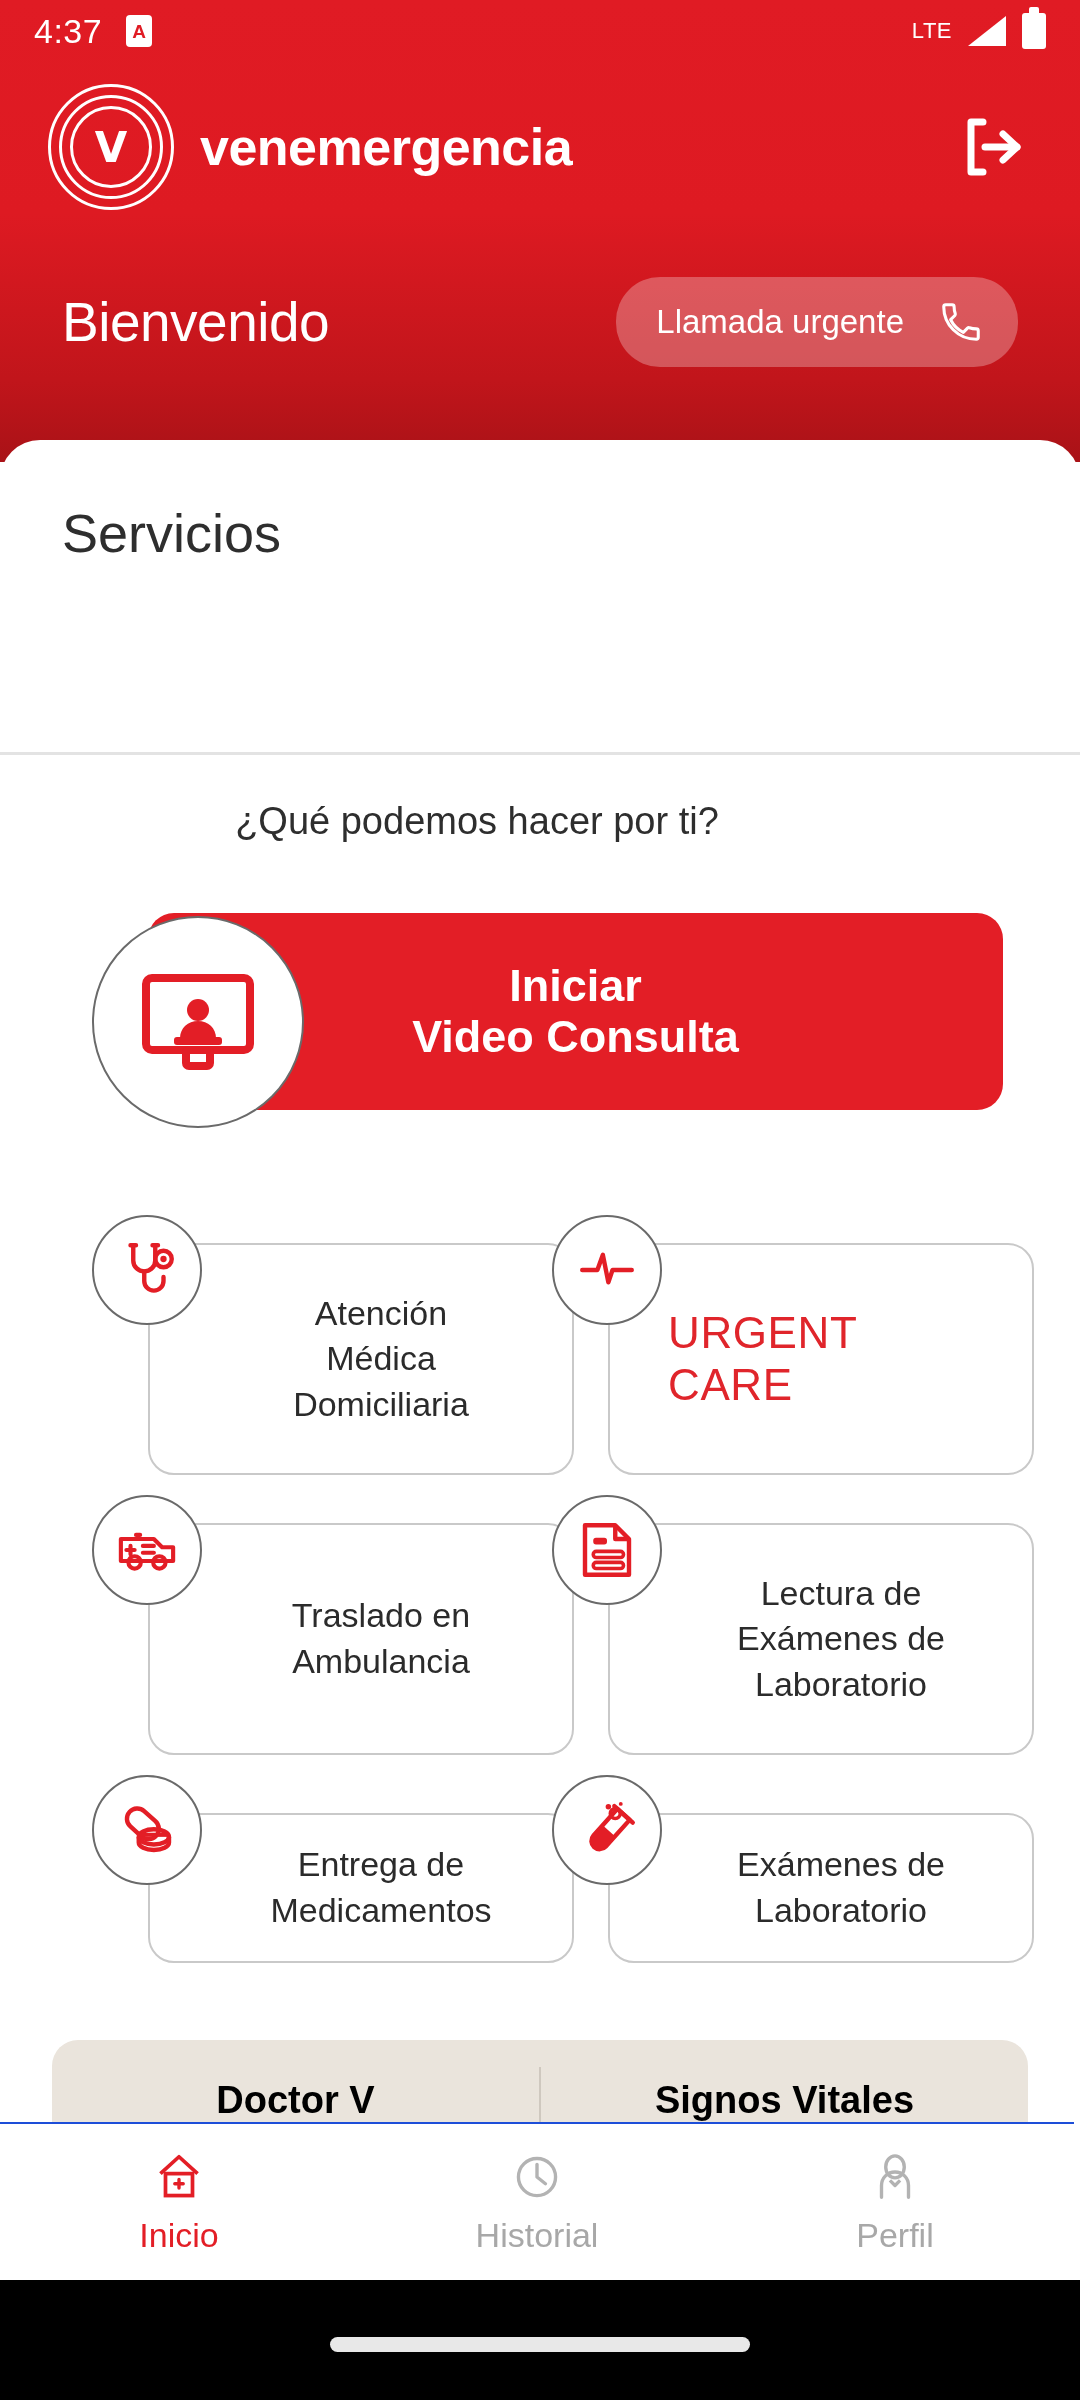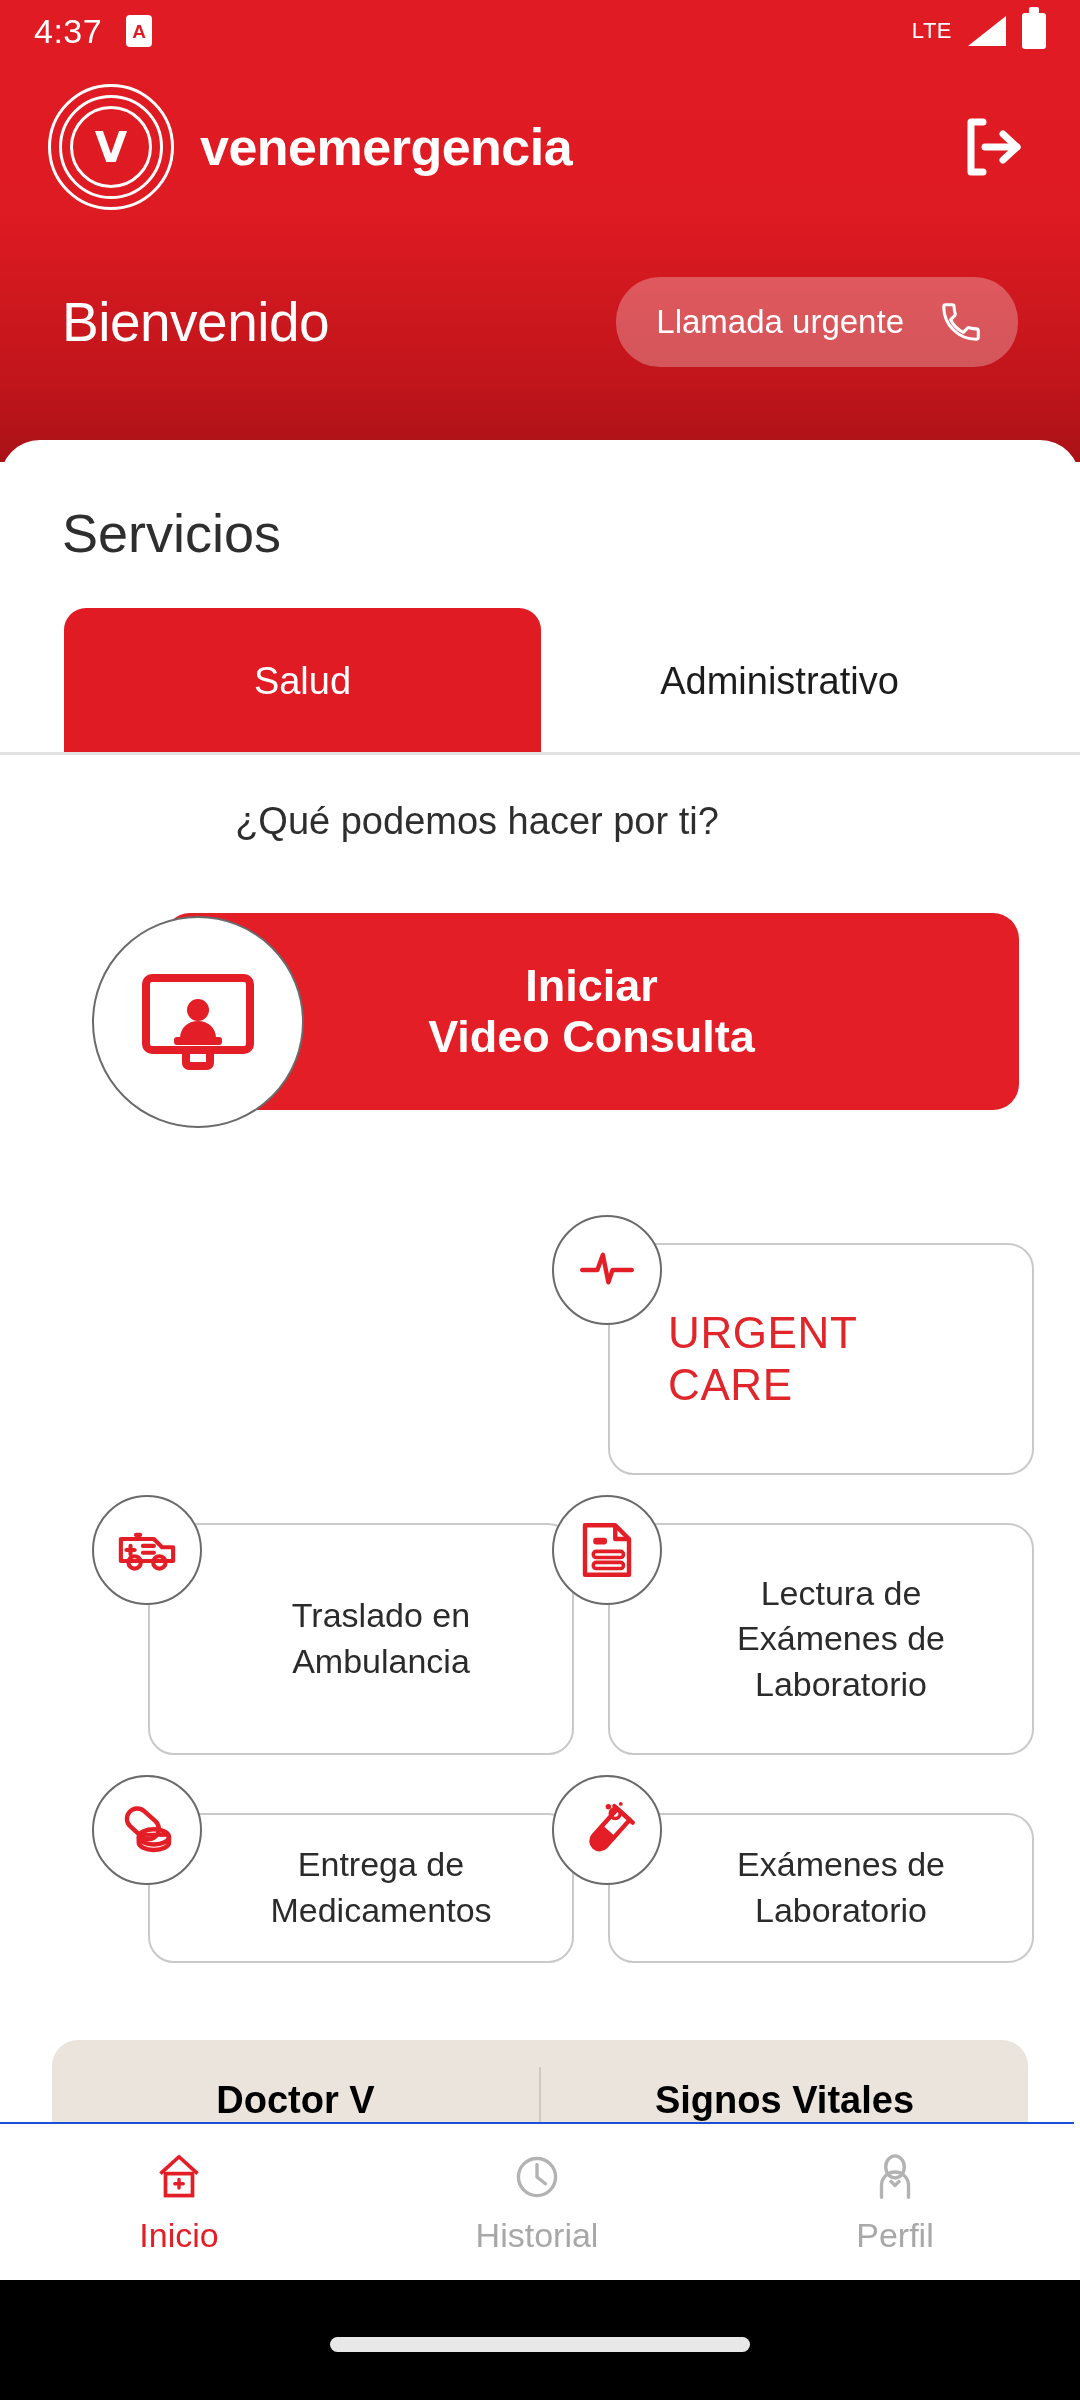--- a/index.html
+++ b/index.html
@@ -66,21 +66,21 @@
   .tab-active { left:64px; width:477px; background:#E01B24; color:#fff;
      border-radius:22px 22px 0 0; }
   .tab-idle { left:541px; width:477px; color:#1c1c1c; }
   .tab-underline { position:absolute; top:752px; left:0; width:1080px; height:3px; background:#e3e3e3; }
 
   .question { position:absolute; top:800px; left:0; width:954px; text-align:center;
      font-size:38px; color:#2e2e2e; }
 
   
   .video-row { position:absolute; top:913px; left:0; width:1080px; height:216px; }
-  .video-btn { position:absolute; left:164px; top:0; width:855px; height:197px;
+  .video-btn { position:absolute; left:148px; top:0; width:855px; height:197px;
      background:#E31E26; border-radius:26px; display:flex; flex-direction:column;
      align-items:center; justify-content:center; color:#fff; }
   .video-btn div { font-size:45px; font-weight:700; line-height:1.13; }
   .video-circle { position:absolute; left:92px; top:3px; width:212px; height:212px;
      border-radius:50%; background:#fff; border:2px solid #6a6a6a;
      display:flex; align-items:center; justify-content:center; }
 
   
   .grid { position:absolute; top:1215px; left:0; width:1080px; }
   .grid-row { position:relative; height:280px; }
@@ -158,28 +158,20 @@
           <path d="M6.6 10.8c1.4 2.8 3.8 5.2 6.6 6.6l2.2-2.2c.3-.3.7-.4 1-.2 1.1.4 2.4.6 3.6.6.6 0 1 .4 1 1V20c0 .6-.4 1-1 1C10.6 21 3 13.4 3 4c0-.6.4-1 1-1h3.4c.6 0 1 .4 1 1 0 1.3.2 2.5.6 3.6.1.4 0 .7-.2 1l-2.2 2.2z" fill="none" stroke="#fff" stroke-width="1.6" stroke-linejoin="round"></path>
         </svg>
       </div>
     </div>
   </div>
 
   <div class="sheet">
     <div class="sheet-title">Servicios</div>
   </div>
 
-  <div class="tabs">
-    <div class="tab tab-active">
-      <span>Salud</span>
-    </div>
-    <div class="tab tab-idle">
-      <span>Administrativo</span>
-    </div>
-  </div>
   <div class="tab-underline"></div>
 
   <div class="question">¿Qué podemos hacer por ti?</div>
 
   <div class="video-row">
     <div class="video-btn">
       <div>Iniciar</div>
       <div>Video Consulta</div>
     </div>
     <div class="video-circle">
@@ -189,20 +181,34 @@
         <path d="M23 40c0-5 4-8.5 9-8.5s9 3.5 9 8.5z" fill="#E31E26"></path>
         <rect x="20" y="39.5" width="24" height="4" rx="1.5" fill="#E31E26"></rect>
         <rect x="26" y="46" width="12" height="8" rx="1.5" fill="none" stroke="#E31E26" stroke-width="4"></rect>
       </svg>
     </div>
   </div>
 
   <div class="grid">
 
     <div class="grid-row">
+      <div class="cell left">
+        <div class="svc-card tall">
+          <div class="svc-label">Atención<br>Médica<br>Domiciliaria</div>
+        </div>
+        <div class="svc-circle">
+          <svg width="66" height="66" viewBox="0 0 48 48">
+            <path d="M14 7v10a8 8 0 0 0 16 0V7" fill="none" stroke="#E31E26" stroke-width="3.2" stroke-linecap="round"></path>
+            <path d="M12 6h4M28 6h4" stroke="#E31E26" stroke-width="3.2" stroke-linecap="round"></path>
+            <path d="M22 25v7a7 7 0 0 0 14 0v-3" fill="none" stroke="#E31E26" stroke-width="3.2" stroke-linecap="round"></path>
+            <circle cx="36" cy="16" r="6" fill="none" stroke="#E31E26" stroke-width="3.2"></circle>
+            <circle cx="36" cy="16" r="2.3" fill="#E31E26"></circle>
+          </svg>
+        </div>
+      </div>
       <div class="cell right">
         <div class="svc-card tall">
           <div class="svc-label urgent">URGENT<br>CARE</div>
         </div>
         <div class="svc-circle">
           <svg width="66" height="66" viewBox="0 0 48 48">
             <polyline points="6,24 17,24 21,13 25,33 28,24 42,24" fill="none" stroke="#E31E26" stroke-width="3.2" stroke-linecap="round" stroke-linejoin="round"></polyline>
           </svg>
         </div>
       </div>

